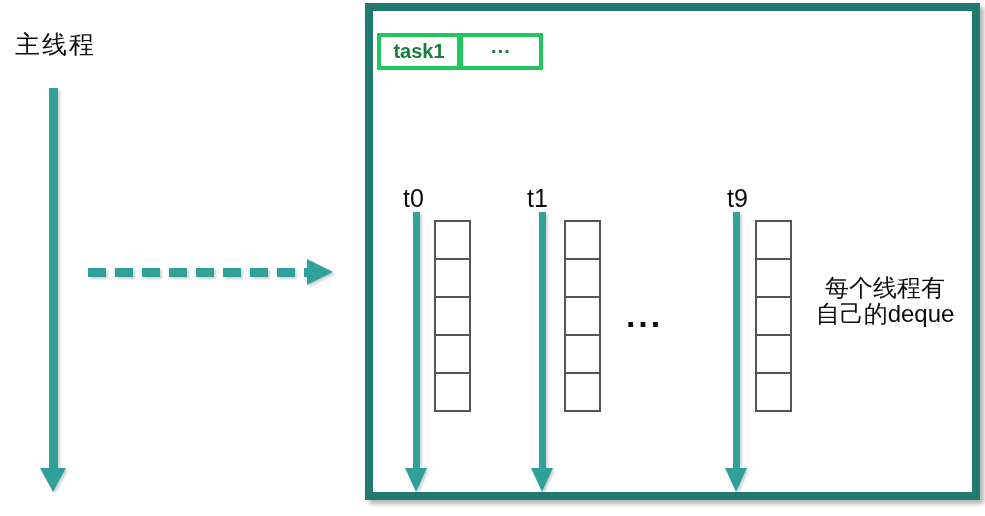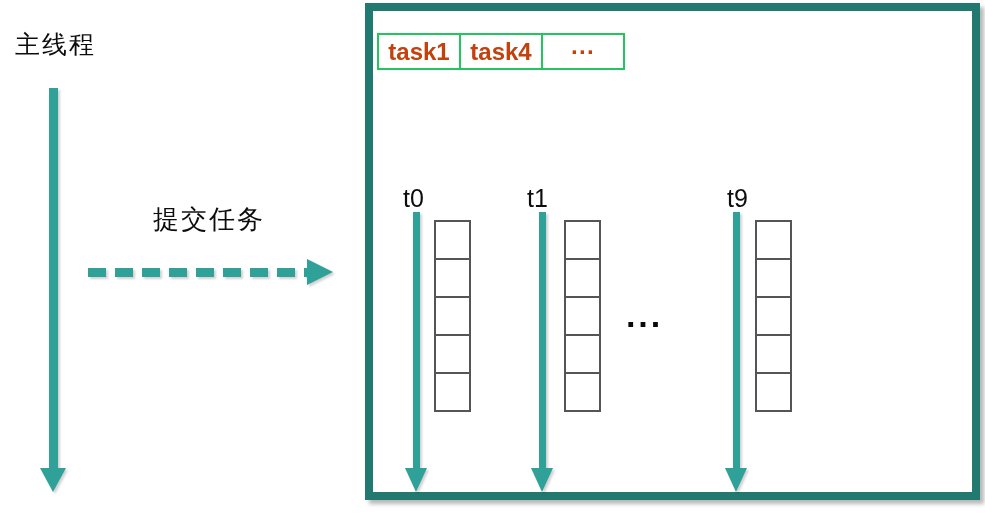--- a/index.html
+++ b/index.html
@@ -67,25 +67,25 @@
     box-shadow: 4px 4px 4px rgba(0,0,0,0.28);
   }
 
   
   .task-queue {
     left: 377px; top: 33px;
     display: flex;
   }
   .queue-cell {
     width: 84px; height: 37px;
-    border: 2px solid #22c55e;
+    border: 4px solid #22c55e;
     margin-left: -2px;
     background: #ffffff;
     display: flex; align-items: center; justify-content: center;
-    font-size: 24px; font-weight: bold; color: #c2410c;
+    font-size: 20px; font-weight: bold; color: #15803d;
   }
   .queue-cell:first-child { margin-left: 0; }
 
   
   .thread-label {
     top: 184px;
     font-size: 25px;
     color: #0d0d0d;
   }
   .thread-line { top: 212px; width: 7px; height: 256px; }
@@ -123,29 +123,27 @@
 </head>
 <body>
 
 <div class="canvas">
 
   <div class="abs main-thread-label">主线程</div>
 
   <div class="abs teal main-arrow-line arrow-shadow"></div>
   <div class="abs main-arrow-head arrow-shadow"></div>
 
-  <div class="abs submit-label">提交任务</div>
   <div class="abs dashed-arrow-line arrow-shadow"></div>
   <div class="abs dashed-arrow-head arrow-shadow"></div>
 
   <div class="abs pool-box"></div>
 
   <div class="abs task-queue">
     <div class="queue-cell">task1</div>
-    <div class="queue-cell">task4</div>
     <div class="queue-cell">···</div>
   </div>
 
   <div class="abs thread-label" style="left:403px">t0</div>
   <div class="abs teal thread-line arrow-shadow" style="left:413px"></div>
   <div class="abs thread-head arrow-shadow" style="left:405px"></div>
   <div class="abs deque" style="left:434px">
     <div class="deque-cell"></div>
     <div class="deque-cell"></div>
     <div class="deque-cell"></div>
@@ -170,14 +168,18 @@
   <div class="abs teal thread-line arrow-shadow" style="left:733px"></div>
   <div class="abs thread-head arrow-shadow" style="left:725px"></div>
   <div class="abs deque" style="left:755px">
     <div class="deque-cell"></div>
     <div class="deque-cell"></div>
     <div class="deque-cell"></div>
     <div class="deque-cell"></div>
     <div class="deque-cell"></div>
   </div>
 
+  <div class="abs deque-note">
+    <div>每个线程有</div>
+    <div>自己的deque</div>
+  </div>
 
 </div>
 
 </body></html>

